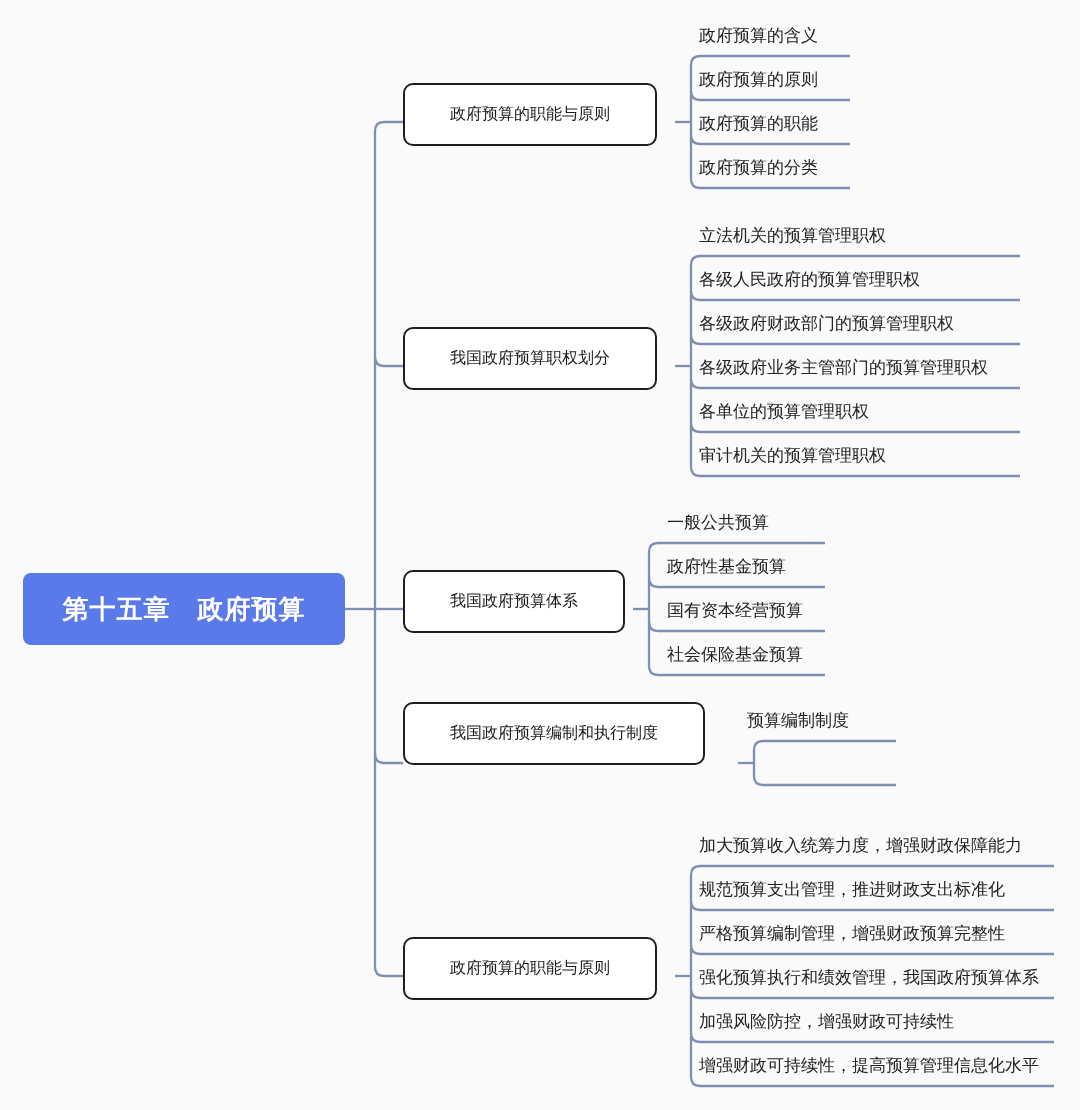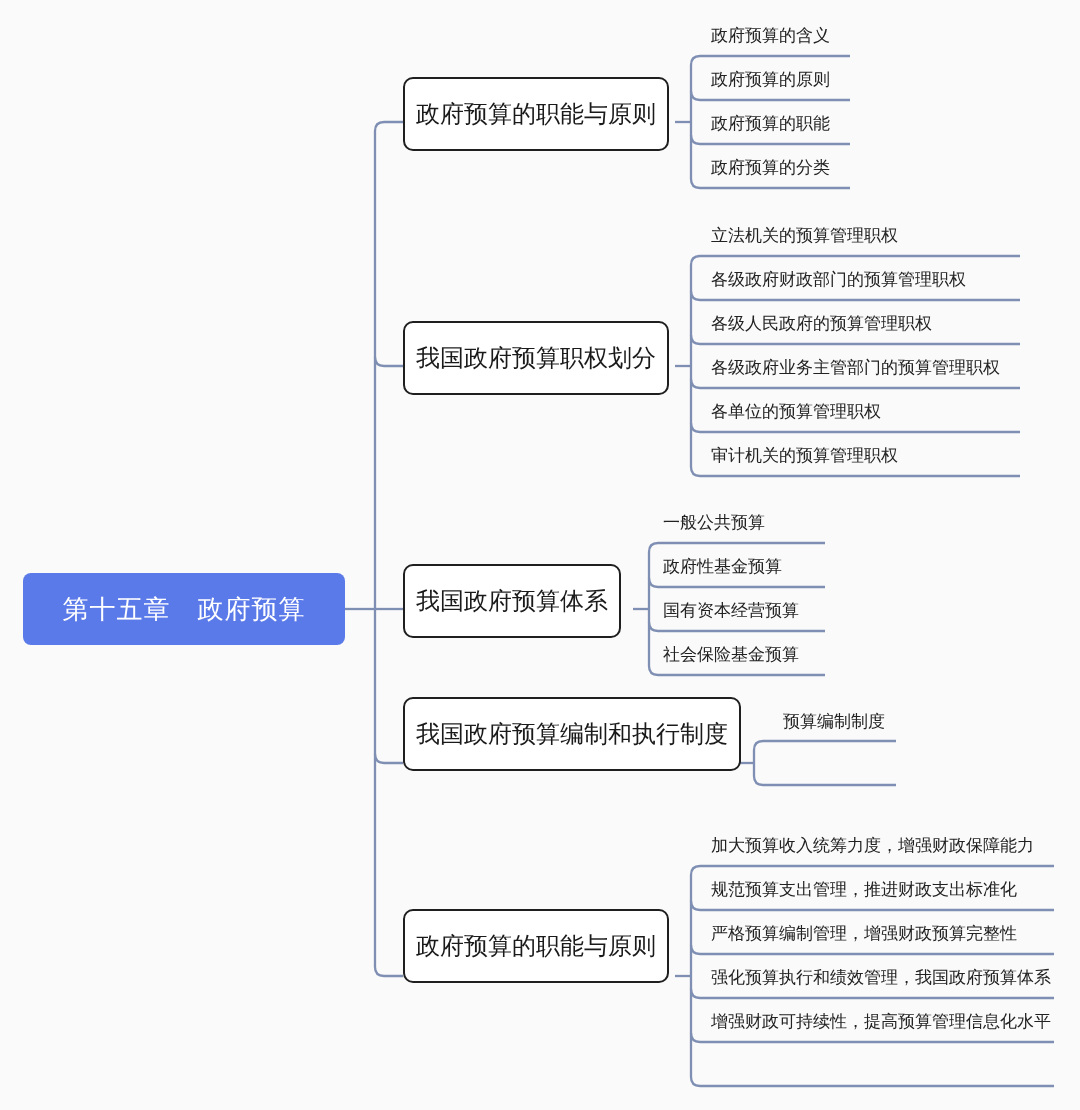--- a/index.html
+++ b/index.html
@@ -18,30 +18,30 @@
     background:var(--background);
     font-family:"Liberation Sans",sans-serif;
     overflow:hidden;
   }
   #connectors{position:absolute;left:0;top:0;}
   #connectors path{fill:none;stroke:var(--line-color);stroke-width:2.3;}
   .root-node{
     position:absolute;
     display:flex;align-items:center;justify-content:center;
     background:var(--root-bg);color:var(--root-text);
-    font-size:26px;font-weight:normal;letter-spacing:1px;
+    font-size:26px;font-weight:bold;letter-spacing:1px;
     border-radius:8px;white-space:nowrap;
   }
   .branch-row{position:absolute;display:flex;align-items:center;}
   .branch-node{
     background:#ffffff;
     border:2px solid var(--branch-border);
     border-radius:10px;
-    padding:19px 11px;
-    font-size:24px;color:var(--branch-text);
+    padding:19px 45px;
+    font-size:16px;color:var(--branch-text);
     white-space:nowrap;
   }
   .leaf-col{display:flex;flex-direction:column;margin-left:16px;margin-bottom:28px;}
   .leaf{
     padding:14px 14px 10px 26px;
     font-size:17px;line-height:20px;
     color:var(--leaf-text);
     white-space:nowrap;
   }
 </style>
@@ -97,22 +97,22 @@
         <div class="leaf">政府预算的含义</div>
         <div class="leaf">政府预算的原则</div>
         <div class="leaf">政府预算的职能</div>
         <div class="leaf">政府预算的分类</div>
       </div>
     </div>
     <div class="branch-row" style="left: 403px; top: 212px;">
       <div class="branch-node">我国政府预算职权划分</div>
       <div class="leaf-col">
         <div class="leaf">立法机关的预算管理职权</div>
+        <div class="leaf">各级人民政府的预算管理职权</div>
         <div class="leaf">各级政府财政部门的预算管理职权</div>
-        <div class="leaf">各级人民政府的预算管理职权</div>
         <div class="leaf">各级政府业务主管部门的预算管理职权</div>
         <div class="leaf">各单位的预算管理职权</div>
         <div class="leaf">审计机关的预算管理职权</div>
       </div>
     </div>
     <div class="branch-row" style="left: 403px; top: 499px;">
       <div class="branch-node">我国政府预算体系</div>
       <div class="leaf-col">
         <div class="leaf">一般公共预算</div>
         <div class="leaf">政府性基金预算</div>
@@ -126,16 +126,17 @@
         <div class="leaf">预算编制制度</div>
       </div>
     </div>
     <div class="branch-row" style="left: 403px; top: 822px;">
       <div class="branch-node">政府预算的职能与原则</div>
       <div class="leaf-col">
         <div class="leaf">加大预算收入统筹力度，增强财政保障能力</div>
         <div class="leaf">规范预算支出管理，推进财政支出标准化</div>
         <div class="leaf">严格预算编制管理，增强财政预算完整性</div>
         <div class="leaf">强化预算执行和绩效管理，我国政府预算体系</div>
+        <div class="leaf">加强风险防控，增强财政可持续性</div>
         <div class="leaf">增强财政可持续性，提高预算管理信息化水平</div>
       </div>
     </div>
   </div>
 
 </body></html>

